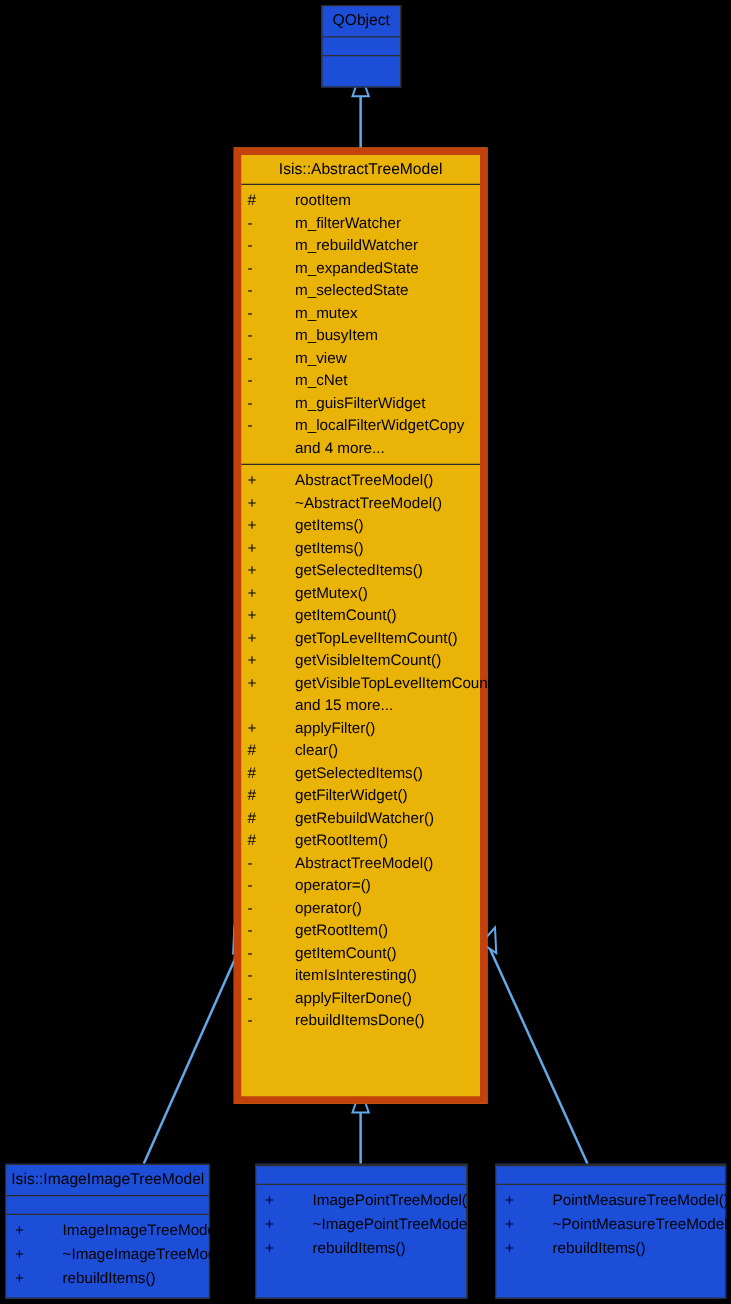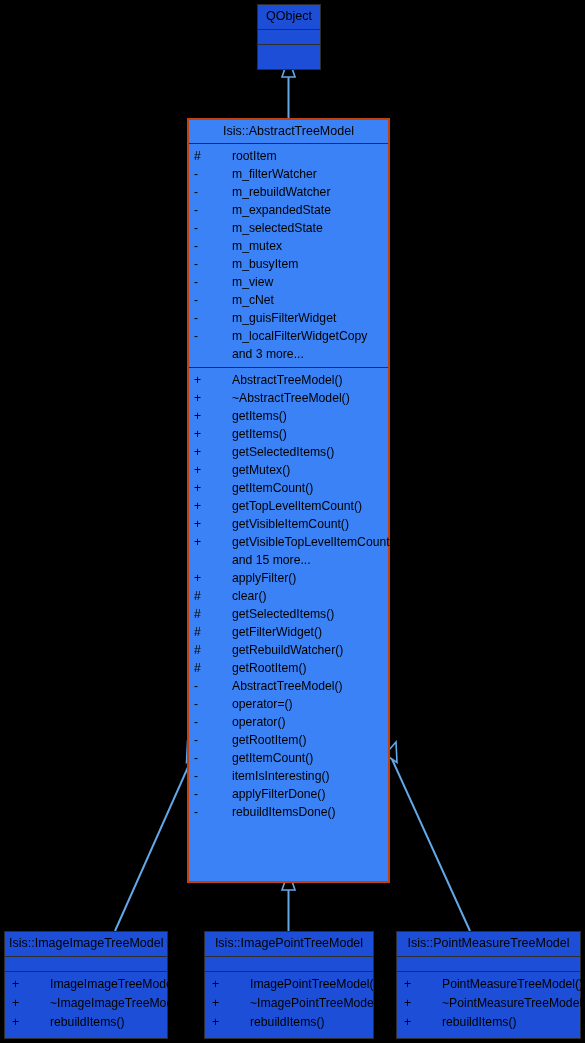--- a/index.html
+++ b/index.html
@@ -25,22 +25,22 @@
     left: 0; top: 0;
     width: 585px;
     height: 1043px;
     pointer-events: none;
   }
 
   
   .uml-box {
     position: absolute;
     box-sizing: border-box;
-    border: 2px solid #c2410c;
-    background: #3b82f6;
+    border: 6px solid #c2410c;
+    background: #eab308;
     font-size: 12px;
     line-height: 1;
     color: #000000;
   }
   .uml-box.plain {
     background: #1d4ed8;
     border: 1px solid #2e2e2e;
   }
   .uml-title {
     text-align: center;
@@ -173,21 +173,21 @@
       <div class="uml-row">
           <span class="uml-vis">-</span>
           <span class="uml-name">m_guisFilterWidget</span>
         </div>
       <div class="uml-row">
           <span class="uml-vis">-</span>
           <span class="uml-name">m_localFilterWidgetCopy</span>
         </div>
       <div class="uml-row more">
           <span class="uml-vis"></span>
-          <span class="uml-name">and 3 more...</span>
+          <span class="uml-name">and 4 more...</span>
         </div>
     </div>
 
     <div class="uml-sep"></div>
 
     <div class="uml-compartment">
       <div class="uml-row">
           <span class="uml-vis">+</span>
           <span class="uml-name">AbstractTreeModel()</span>
         </div>
@@ -305,42 +305,40 @@
           <span class="uml-name">~ImageImageTreeModel()</span>
         </div>
       <div class="uml-row">
           <span class="uml-vis">+</span>
           <span class="uml-name">rebuildItems()</span>
         </div>
     </div>
   </div>
 
   <div class="uml-box plain" style="left:204px; top:931px; width:170px; height:108px;">
-    <div class="uml-title">Isis::ImagePointTreeModel</div>
     <div class="uml-sep"></div>
     <div class="uml-compartment empty"></div>
     <div class="uml-sep"></div>
     <div class="uml-compartment">
       <div class="uml-row">
           <span class="uml-vis">+</span>
           <span class="uml-name">ImagePointTreeModel()</span>
         </div>
       <div class="uml-row">
           <span class="uml-vis">+</span>
           <span class="uml-name">~ImagePointTreeModel()</span>
         </div>
       <div class="uml-row">
           <span class="uml-vis">+</span>
           <span class="uml-name">rebuildItems()</span>
         </div>
     </div>
   </div>
 
   <div class="uml-box plain" style="left:396px; top:931px; width:185px; height:108px;">
-    <div class="uml-title">Isis::PointMeasureTreeModel</div>
     <div class="uml-sep"></div>
     <div class="uml-compartment empty"></div>
     <div class="uml-sep"></div>
     <div class="uml-compartment">
       <div class="uml-row">
           <span class="uml-vis">+</span>
           <span class="uml-name">PointMeasureTreeModel()</span>
         </div>
       <div class="uml-row">
           <span class="uml-vis">+</span>

